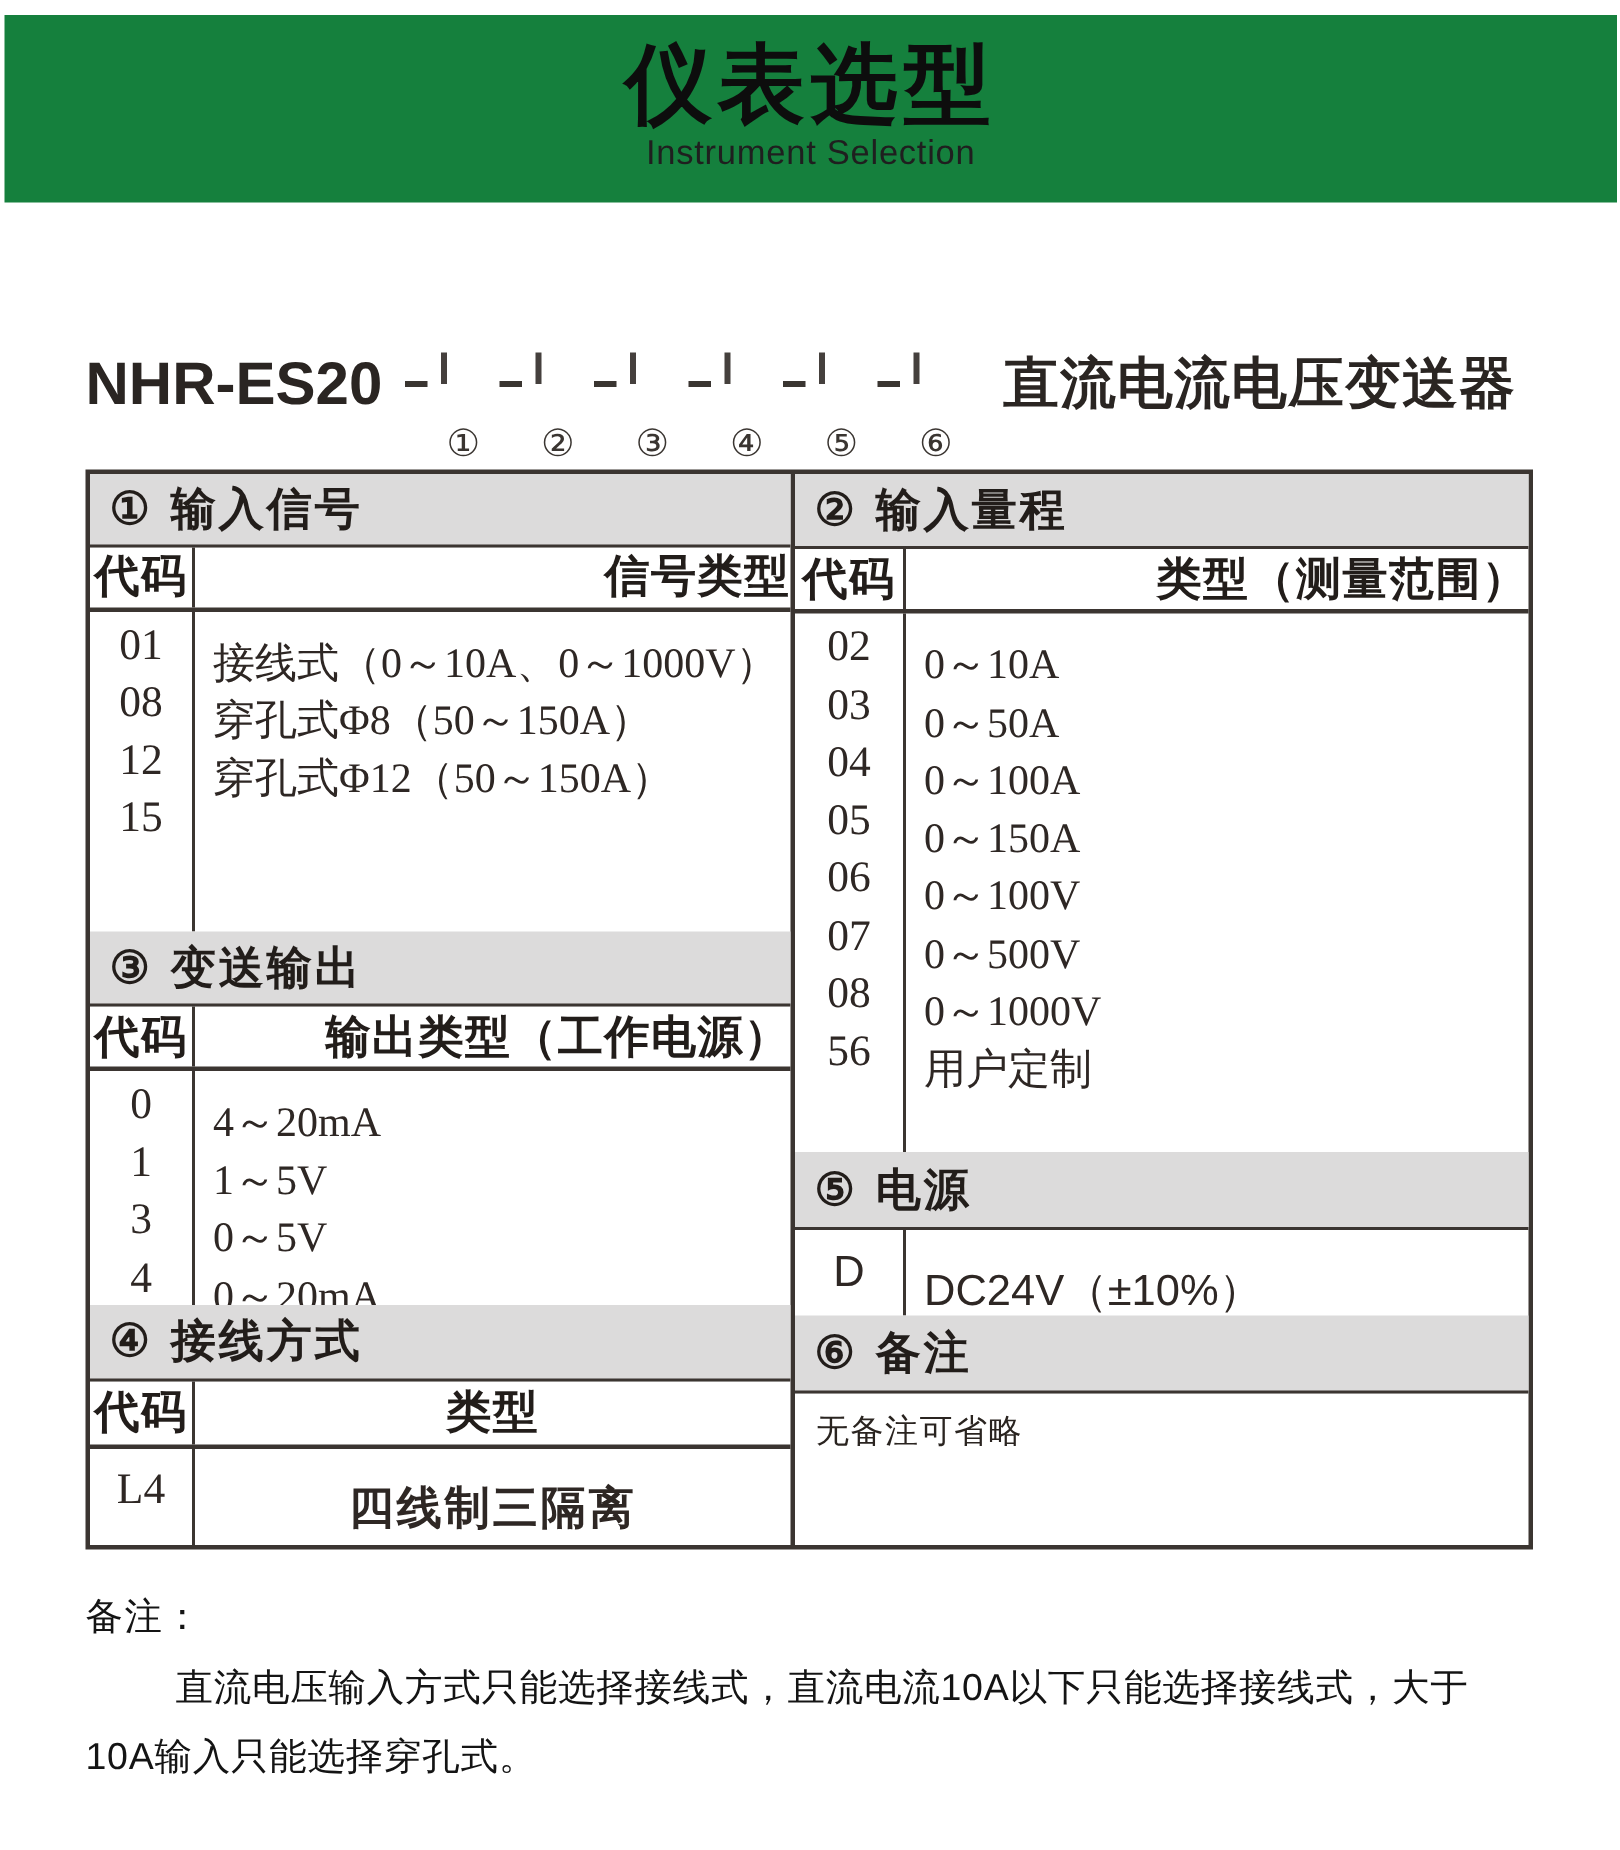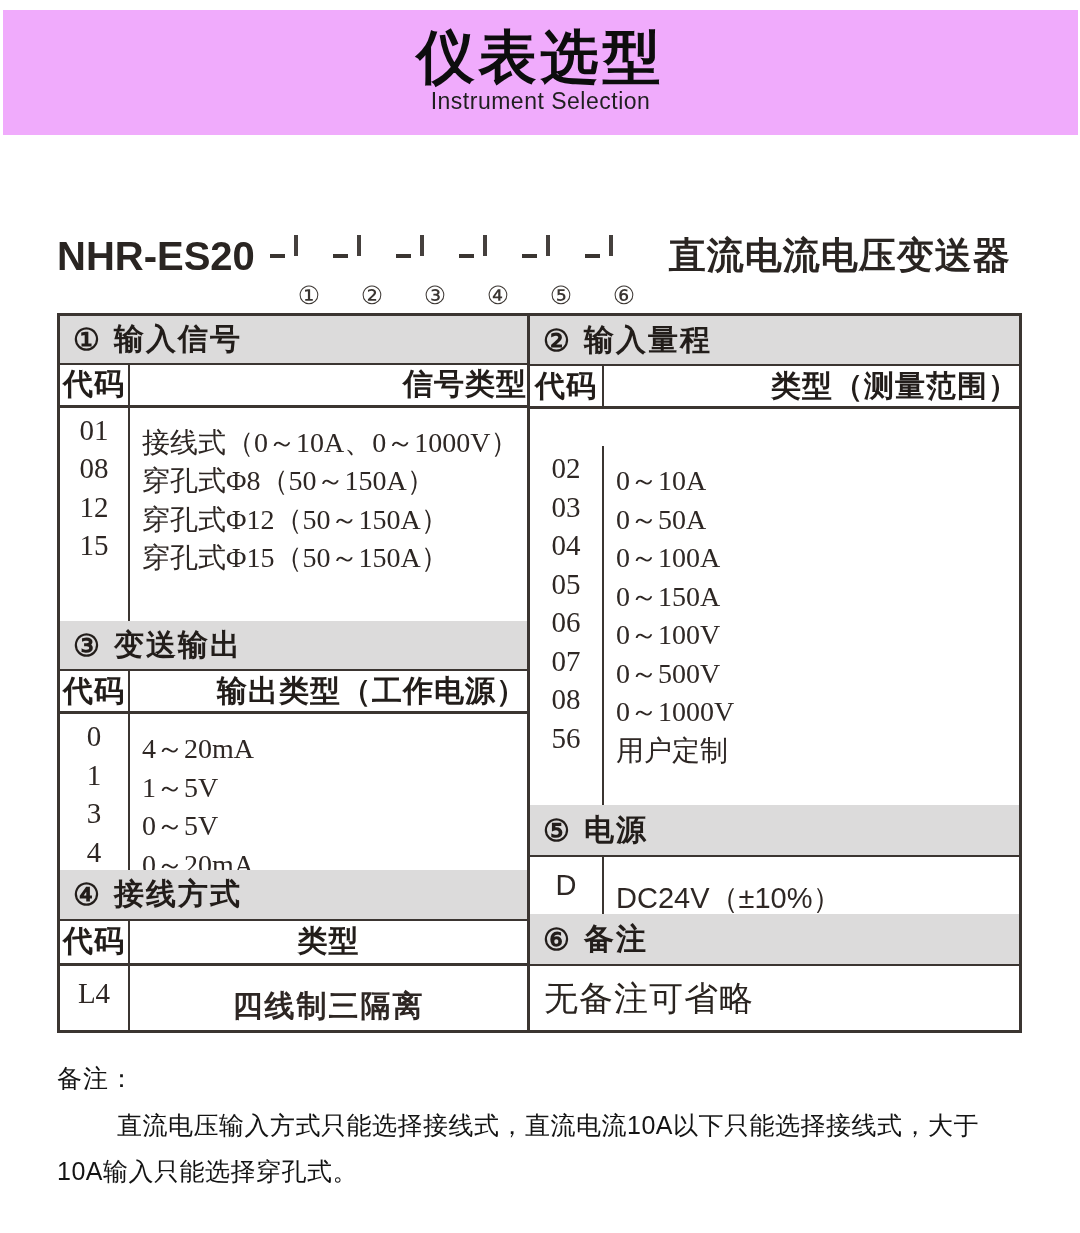--- a/index.html
+++ b/index.html
@@ -5,21 +5,21 @@
   * { margin:0; padding:0; box-sizing:border-box; }
   html,body { background:#ffffff; }
   body {
     width:1080px; height:1233px; position:relative; overflow:hidden;
     font-family:"Liberation Sans", sans-serif; color:#2a2420;
   }
 
   
   .banner {
     position:absolute; left:3px; top:10px; width:1075px; height:125px;
-    background:#f0abfc; text-align:center;
+    background:#15803d; text-align:center;
   }
   .banner-title {
     padding-top:16px; font-size:58px; line-height:62px; font-weight:800;
     letter-spacing:4px; color:#0d0d0d; font-family:"Liberation Sans", sans-serif;
   }
   .banner-subtitle {
     font-size:23px; line-height:26px; color:#1f1f1f; letter-spacing:0.5px;
   }
 
   
@@ -85,39 +85,39 @@
   .wl .codes, .wl .code-hdr { width:70px; min-width:70px; }
   .wr .codes, .wr .code-hdr { width:74px; min-width:74px; }
 
   
   .h-sechdr   { height:50px; }
   .h-sechdr2  { height:51px; }
   .h-sechdr3  { height:52px; }
   .h-colshdr  { height:43px; }
   .h-colshdr4 { height:46px; }
   .h-data1 { height:218px; }
-  .h-data2 { height:359px;margin-top:37px; }
+  .h-data2 { height:359px; }
   .h-data3 { height:156px; }
   .h-data5 { height:57px; }
   .grow { flex:1; }
 
   
   .s4-data .codes span, .s4-data .labels span { line-height:48px; }
   .s4-data .labels { padding-left:0; text-align:center; font-weight:700; letter-spacing:2px; font-size:30px; }
 
   
   .s5-data .codes, .s5-data .labels {
     font-family:"Liberation Sans", sans-serif; font-size:29px;
   }
   .s5-data .codes span, .s5-data .labels span { line-height:50px; }
 
   
   .s6-content {
     padding:10px 0 0 14px; font-family:"Liberation Sans", sans-serif;
-    font-size:34px; color:#2a2420; letter-spacing:1px;
+    font-size:22px; color:#2a2420; letter-spacing:1px;
   }
 
   
   .footnote {
     position:absolute; left:57px; top:1058px; width:958px;
     font-family:"Liberation Sans", sans-serif; font-size:25px; color:#141414;
   }
   .fn-label { line-height:40px; letter-spacing:1px; }
   .fn-text  { margin-top:4px; line-height:46px; text-indent:60px; letter-spacing:0.5px; }
 </style>
@@ -180,21 +180,20 @@
       <div class="codes">
         <span>01</span>
         <span>08</span>
         <span>12</span>
         <span>15</span>
       </div>
       <div class="labels">
         <span>接线式（0～10A、0～1000V）</span>
         <span>穿孔式Φ8（50～150A）</span>
         <span>穿孔式Φ12（50～150A）</span>
-        <span>穿孔式Φ15（50～150A）</span>
       </div>
     </div>
 
     <div class="sec-hdr h-sechdr2">
       <span class="sec-num">③</span>
       <span class="sec-title">变送输出</span>
     </div>
     <div class="cols-hdr h-colshdr">
       <span class="code-hdr">代码</span>
       <span class="label-hdr">输出类型（工作电源）</span>

